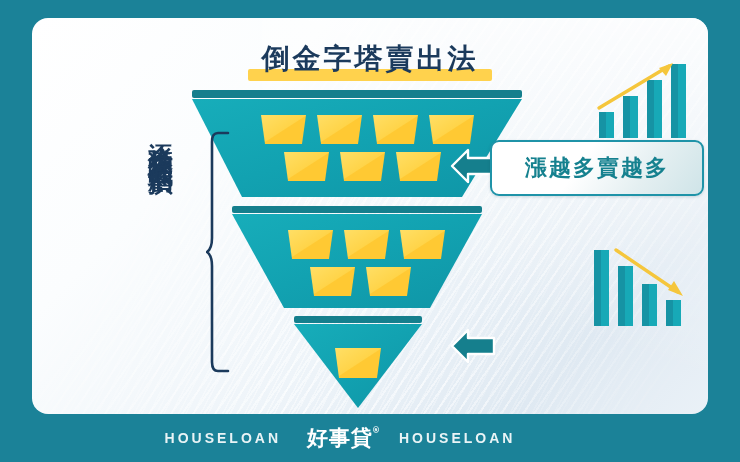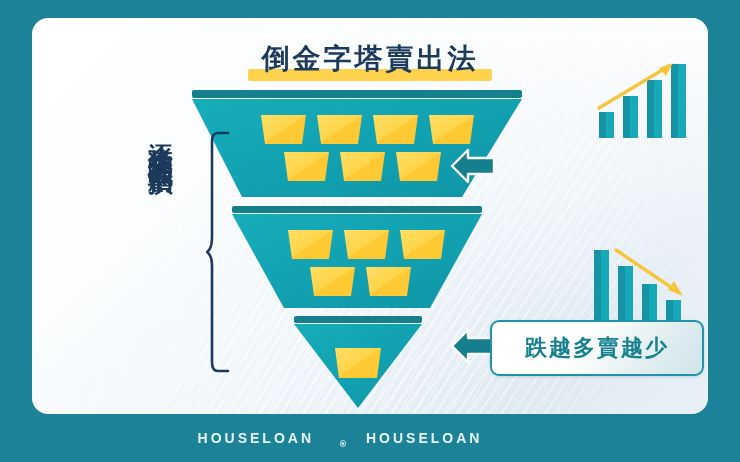--- a/index.html
+++ b/index.html
@@ -169,33 +169,33 @@
       <rect x="84" y="60" width="15" height="26" fill="#17a9b7"></rect>
       <rect x="84" y="60" width="7" height="26" fill="#1693a4"></rect>
       <path d="M34 10 L96 52" stroke="#F5C63C" stroke-width="3.4" fill="none" stroke-linecap="round"></path>
       <path d="M101 56 L86 50 L92 41 Z" fill="#F5C63C"></path>
     </svg>
 
     <div class="callout" id="callout-up">
       <svg class="arw" width="46" height="40" viewBox="0 0 46 40">
         <path d="M2 20 L18 4 L18 12 L44 12 L44 28 L18 28 L18 36 Z" fill="#157f8d" stroke="#ffffff" stroke-width="2.4" stroke-linejoin="round"></path>
       </svg>
+      <div class="cbox">
+        <span class="ctext">漲越多賣越多</span>
+      </div>
     </div>
 
     <div class="callout" id="callout-dn">
       <svg class="arw" width="46" height="40" viewBox="0 0 46 40">
         <path d="M2 20 L18 4 L18 12 L44 12 L44 28 L18 28 L18 36 Z" fill="#157f8d" stroke="#ffffff" stroke-width="2.4" stroke-linejoin="round"></path>
       </svg>
-      <div class="cbox">
-        <span class="ctext">跌越多賣越少</span>
-      </div>
     </div>
   </div>
 
   <div id="footer">
     <span class="en">HOUSELOAN</span>
     <span class="cn">
-      <sup>®</sup>
+      <span>好事貸</span><sup>®</sup>
     </span>
     <span class="en">HOUSELOAN</span>
   </div>
 
 </div>
 
 </body></html>

